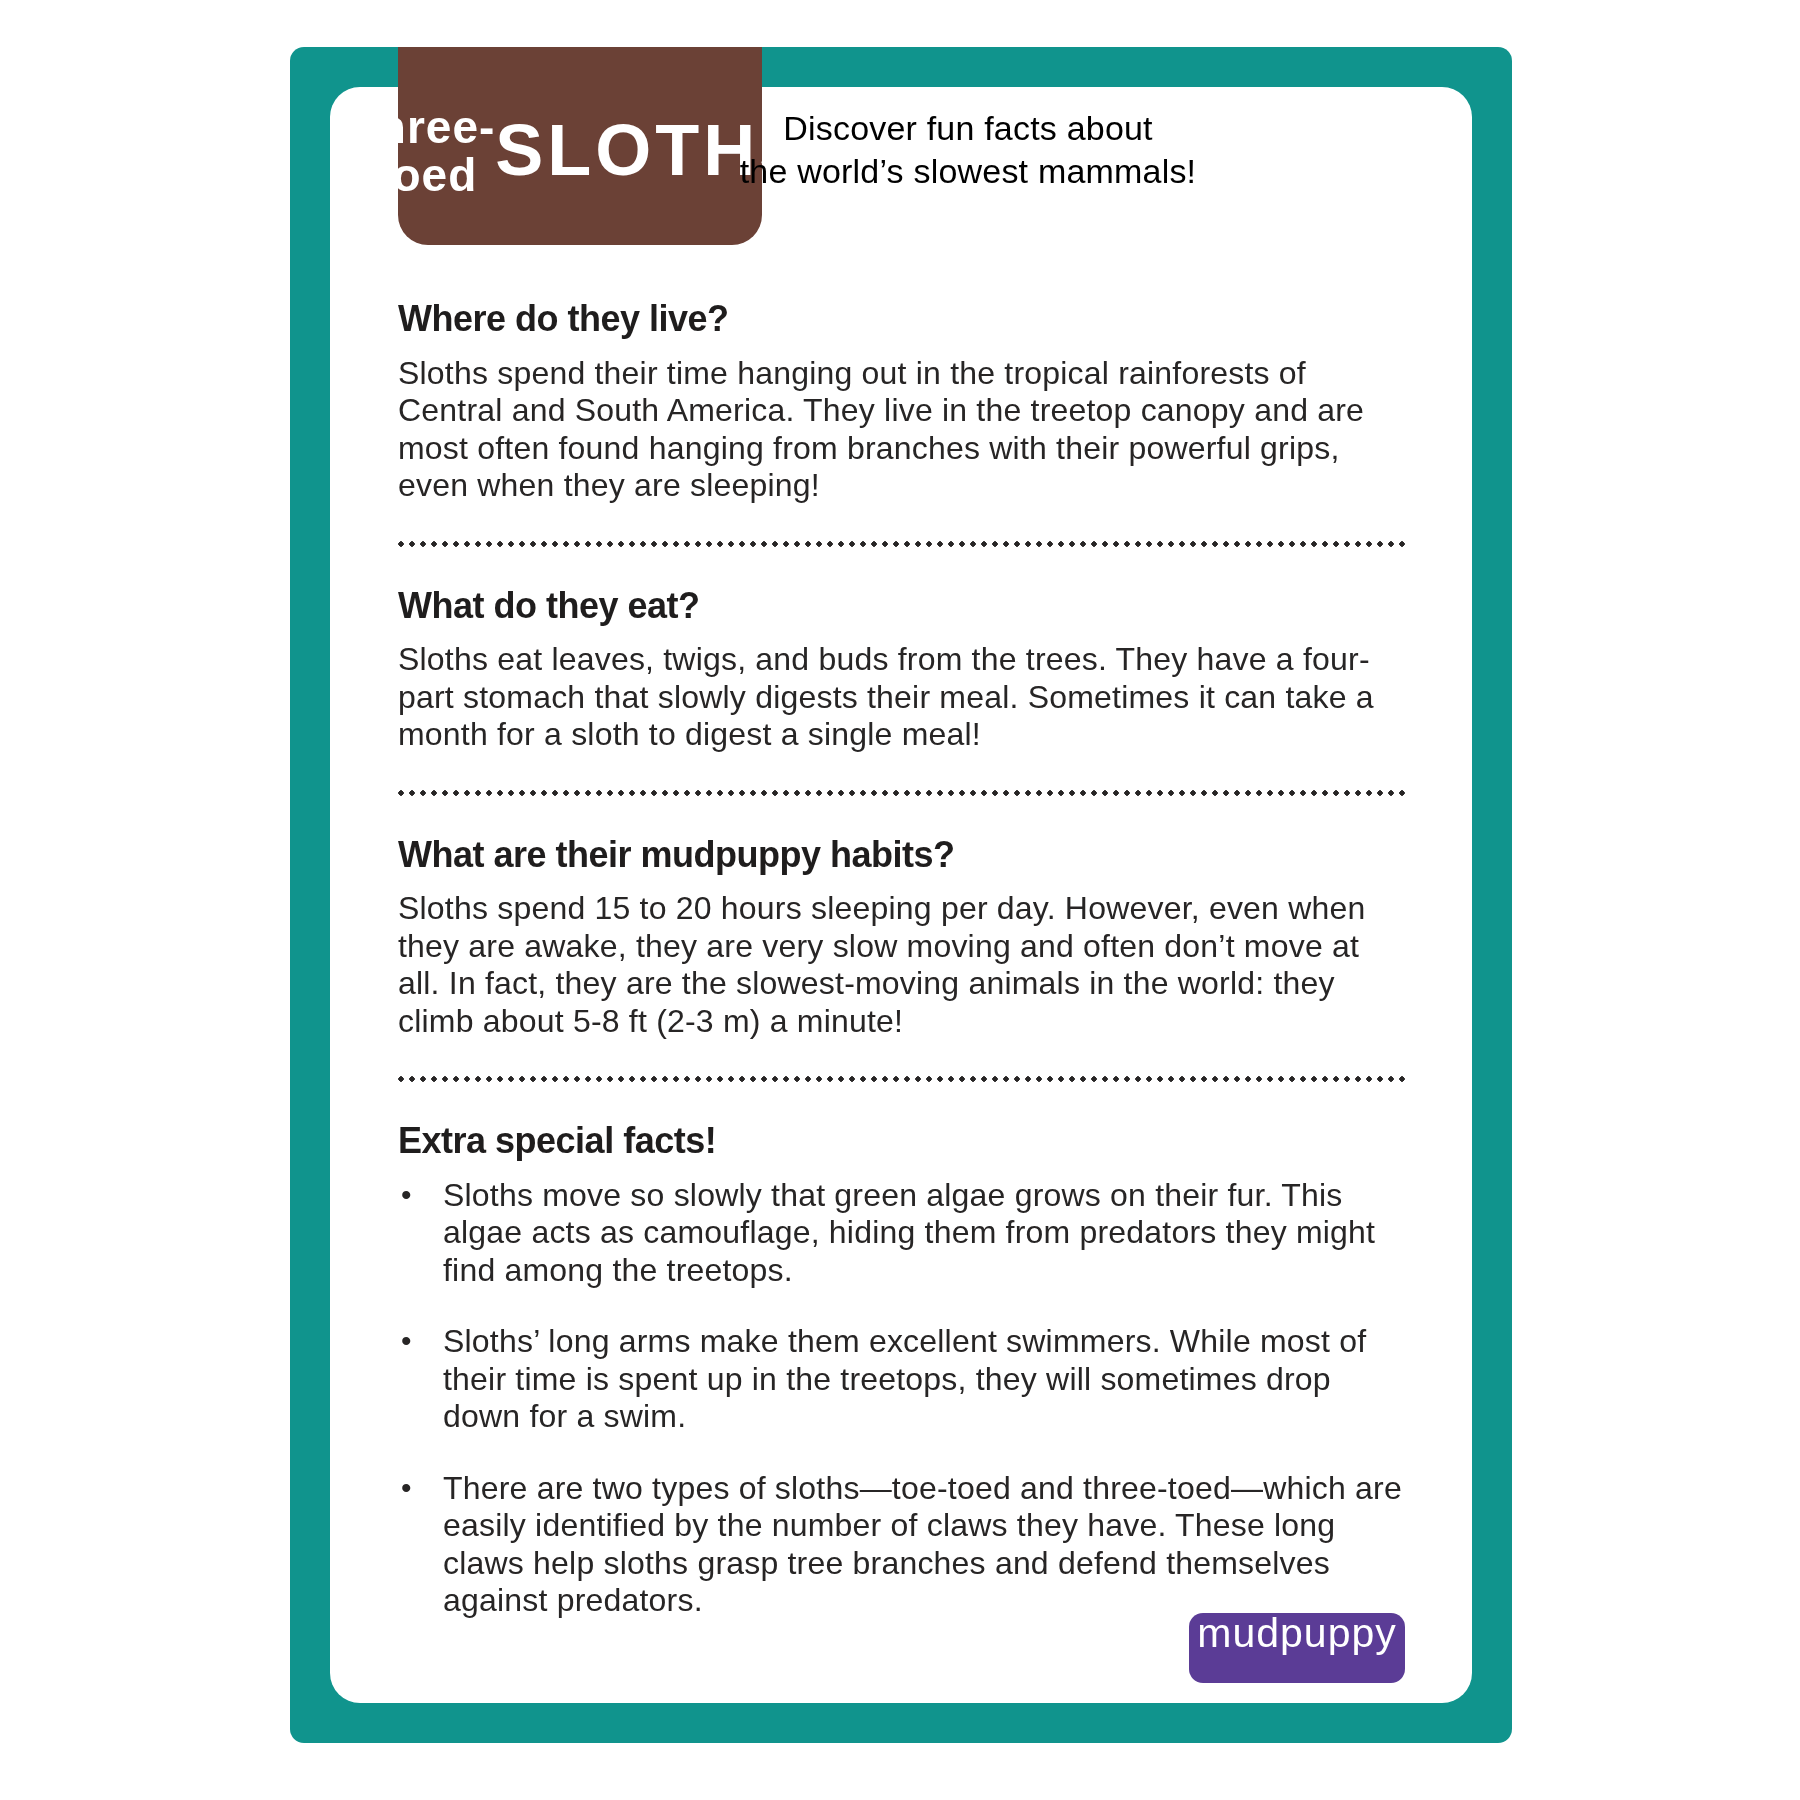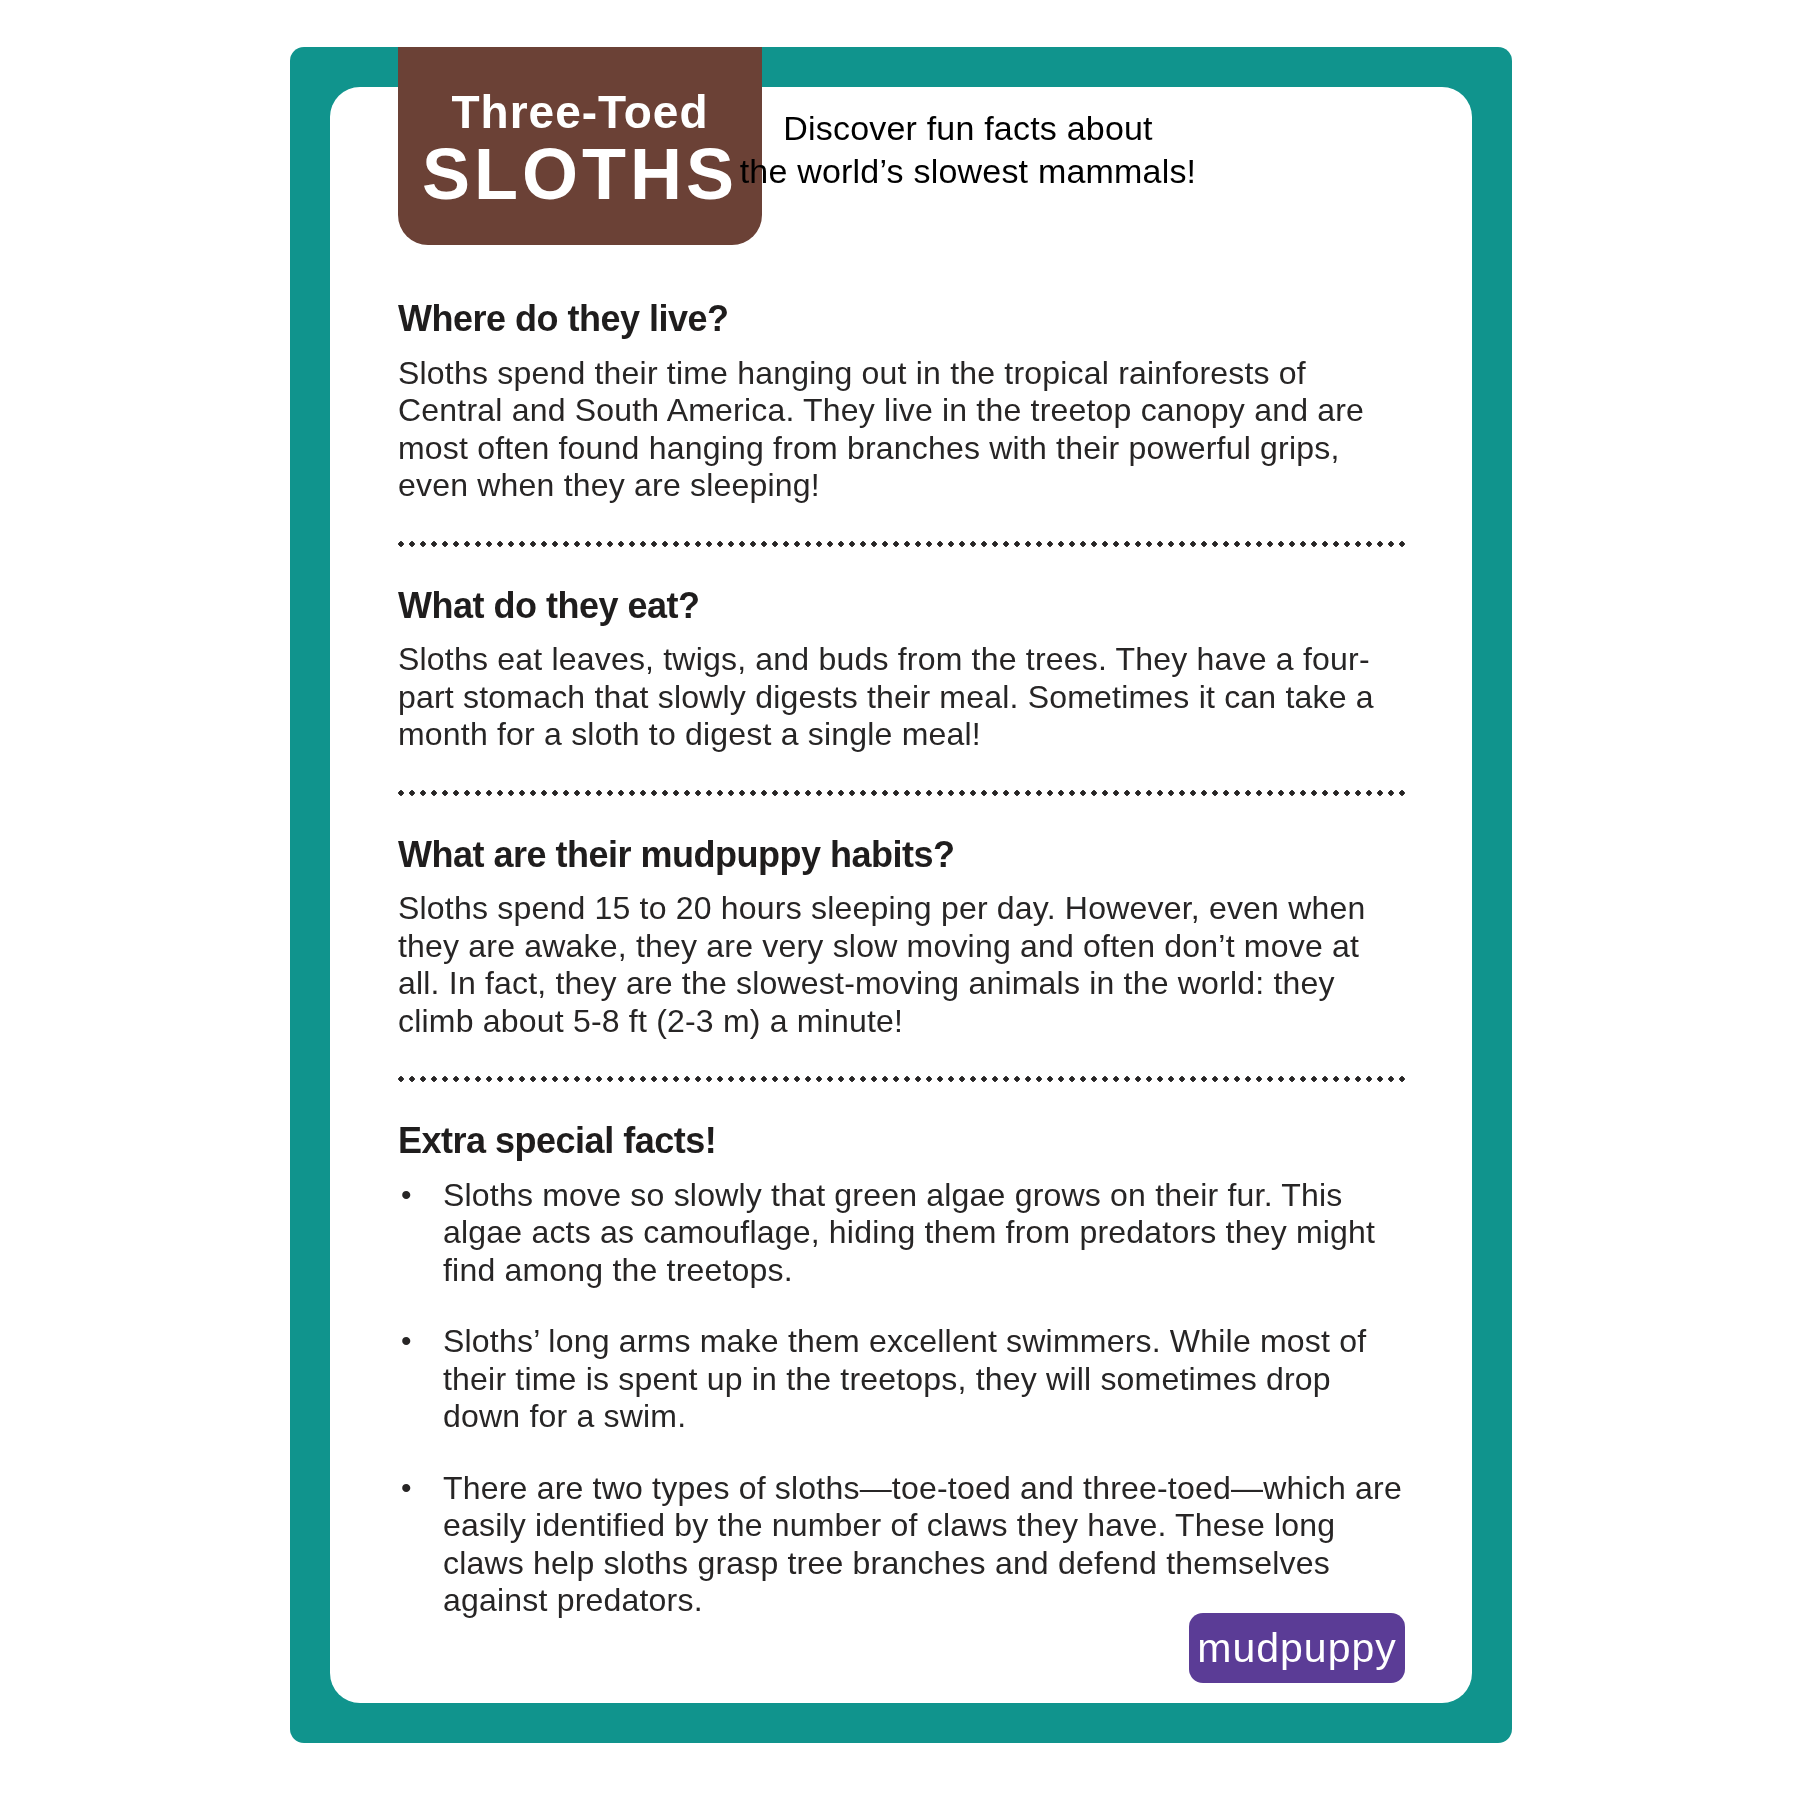--- a/index.html
+++ b/index.html
@@ -26,21 +26,21 @@
     border-radius: 30px;
   }
 
   
   .title-box {
     position: absolute; left: 108px; top: 0;
     width: 364px; height: 198px;
     background: #6b4136;
     border-radius: 0 0 30px 30px;
     color: #ffffff;
-    display: flex; flex-direction: column; align-items: center; justify-content: center;
+    display: flex; flex-direction: row; align-items: center; justify-content: center;
     padding-top: 10px;
     z-index: 3;
     text-align: center;
   }
   .title-top {
     font-size: 46px; font-weight: bold; letter-spacing: 1px; line-height: 1.05;
   }
   .title-main {
     font-size: 72px; font-weight: bold; letter-spacing: 4px; line-height: 1.08;
   }
@@ -102,21 +102,21 @@
     padding-left: 3px;
   }
   .fact-text { flex: 1; }
 
   
   .logo {
     position: absolute; right: 67px; bottom: 20px;
     width: 216px; height: 70px;
     background: #5b3c96;
     border-radius: 14px;
-    display: flex; align-items: center; justify-content: center;
+    display: flex; justify-content: center;
     z-index: 3;
   }
   .logo span {
     color: #ffffff;
     font-size: 41px;
     letter-spacing: 1px;
     line-height: 1;
   }
 </style>
 </head>

